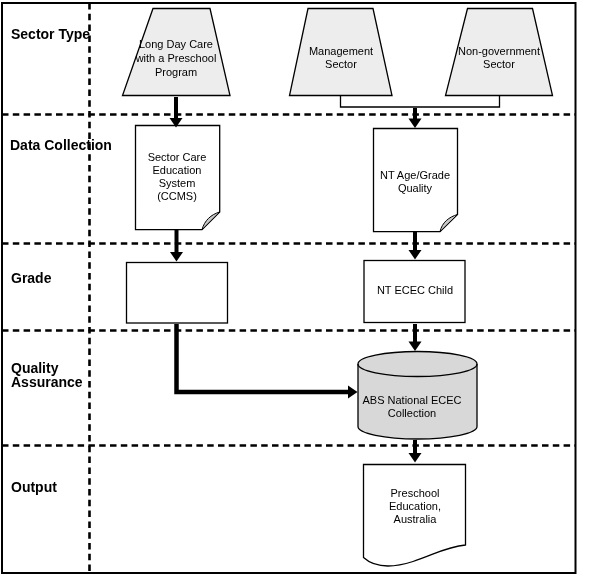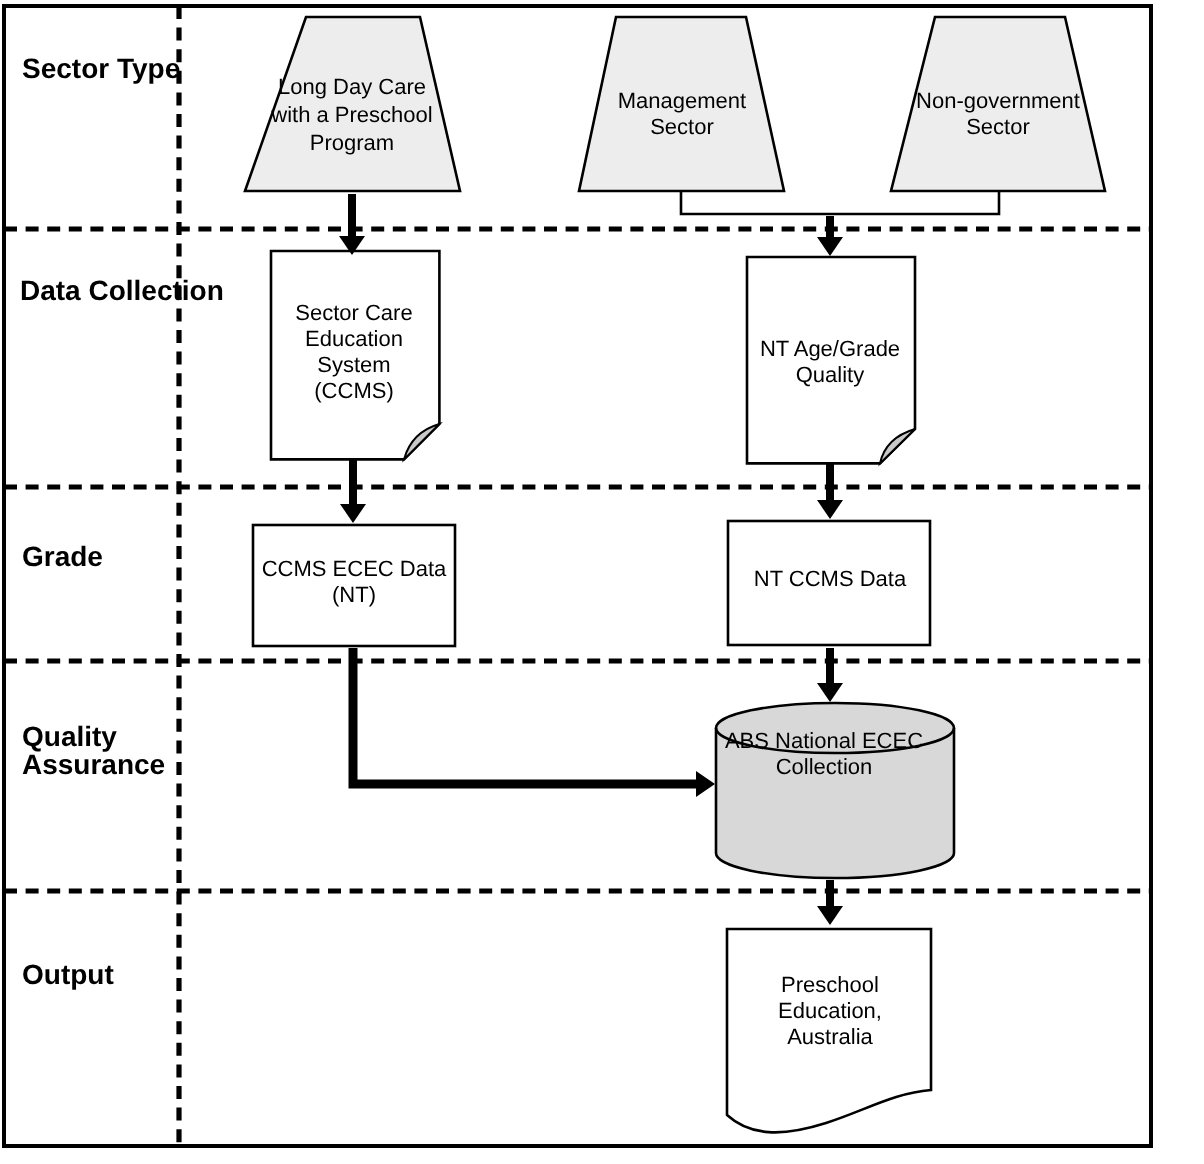--- a/index.html
+++ b/index.html
@@ -112,30 +112,26 @@
     <div>Education</div>
     <div>System</div>
     <div>(CCMS)</div>
   </div>
 
   <div class="node-label" style="left:365px;top:169px;width:100px">
     <div>NT Age/Grade</div>
     <div>Quality</div>
   </div>
 
-  <div class="node-label" style="left:126px;top:279px;width:102px">
-    <div>CCMS ECEC Data</div>
-    <div>(NT)</div>
+
+  <div class="node-label" style="left:364px;top:284px;width:102px">
+    <div>NT ECEC Child</div>
   </div>
 
-  <div class="node-label" style="left:364px;top:284px;width:102px">
-    <div>NT CCMS Data</div>
-  </div>
-
-  <div class="node-label" style="left:357px;top:365px;width:110px">
+  <div class="node-label" style="left:357px;top:394px;width:110px">
     <div>ABS National ECEC</div>
     <div>Collection</div>
   </div>
 
   <div class="node-label" style="left:364px;top:487px;width:102px">
     <div>Preschool</div>
     <div>Education,</div>
     <div>Australia</div>
   </div>
 

